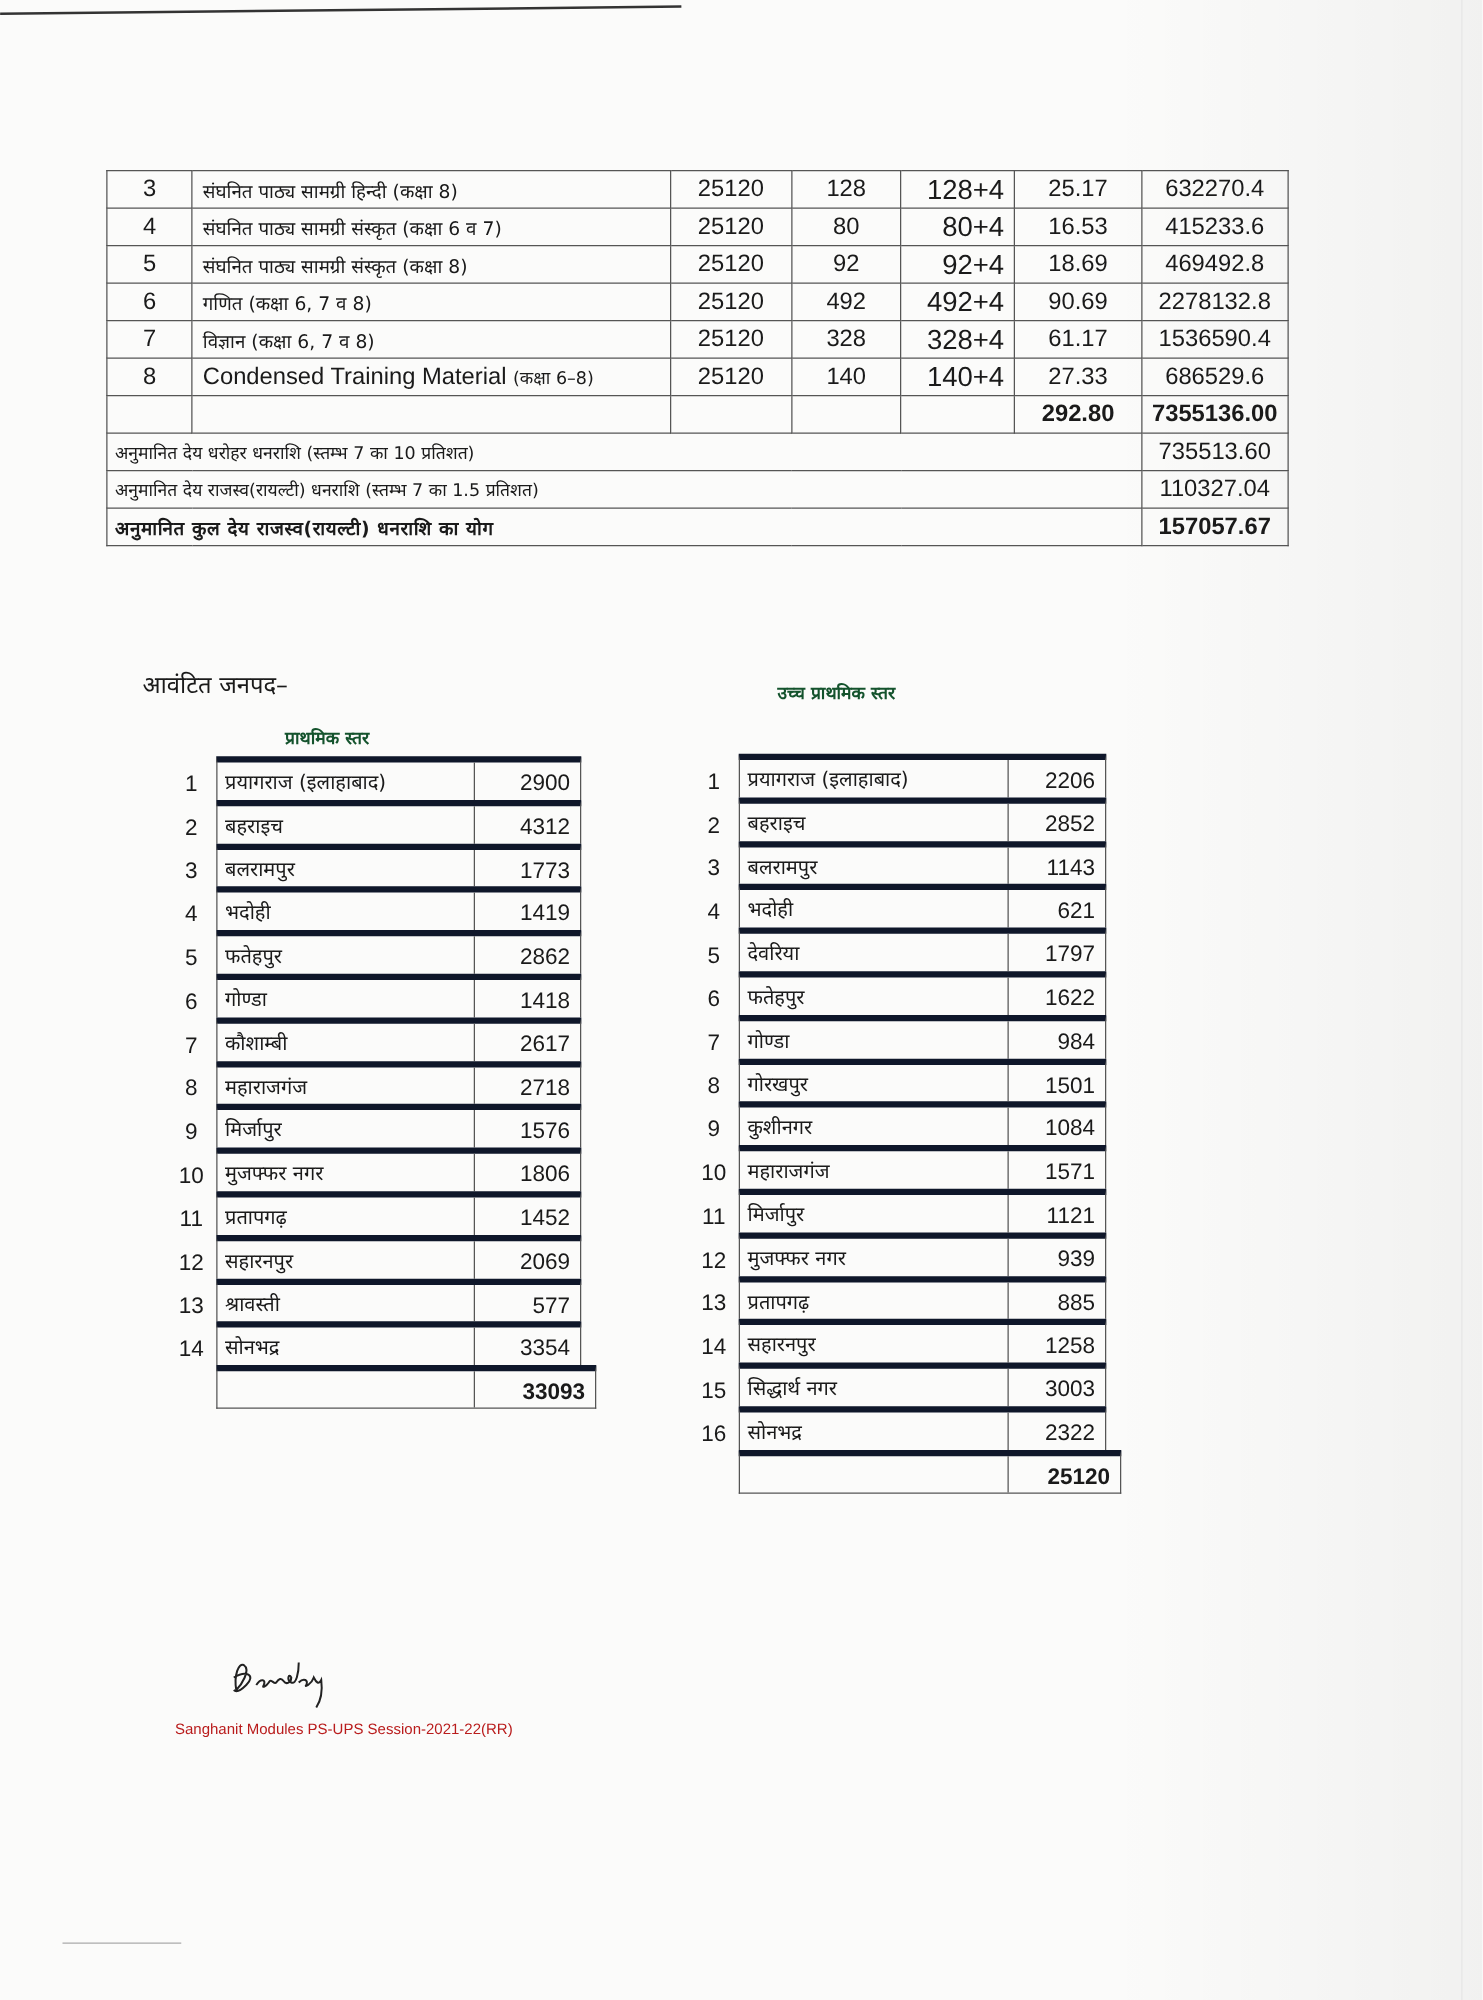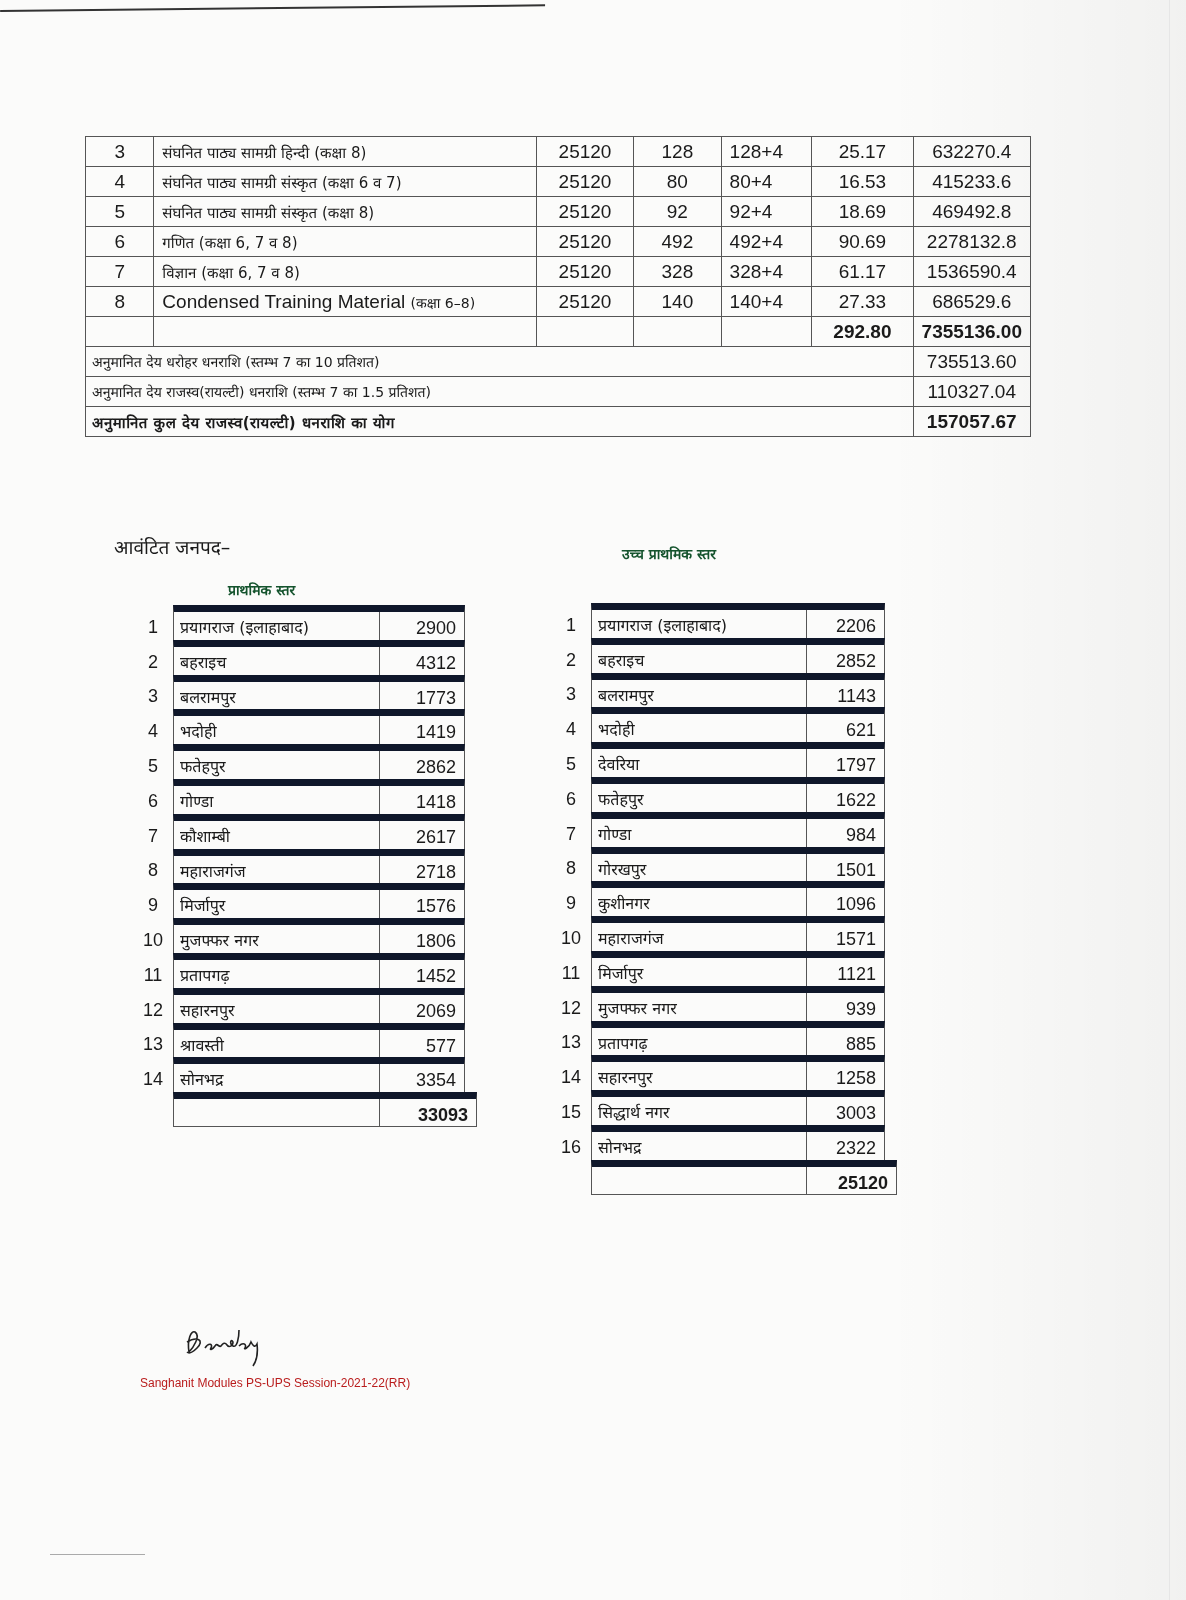--- a/index.html
+++ b/index.html
@@ -23,40 +23,40 @@
   td { border: 1px solid #555; padding: 0 8px; height: 29px; font-size: 18px; white-space: nowrap; }
 
   
   .cost-table { position: absolute; left: 85px; top: 136px; width: 946px; }
   .cost-table td.c-sn { width: 54px; text-align: center; font-size: 19px; }
   .cost-table td.c-name { width: 369px; font-family: "DejaVu Sans", sans-serif; font-size: 15px; }
   .cost-table td.c-name.en { font-family: "Liberation Sans", sans-serif; font-size: 19px; }
   .cost-table td.c-name .hi { font-family: "DejaVu Sans", sans-serif; font-size: 14px; }
   .cost-table td.c-qty { width: 82px; text-align: center; font-size: 19px; }
   .cost-table td.c-pg { width: 73px; text-align: center; font-size: 19px; }
-  .cost-table td.c-pgx { width: 75px; text-align: left; font-size: 19px; }
+  .cost-table td.c-pgx { width: 75px; text-align: right; font-size: 22px; }
   .cost-table td.c-rate { width: 86px; text-align: center; font-size: 19px; }
   .cost-table td.c-amt { width: 94px; text-align: center; font-size: 19px; }
   .cost-table tr.total td { font-weight: bold; }
   .cost-table td.sum-label { font-family: "DejaVu Sans", sans-serif; font-size: 14px; padding-left: 6px; }
   .cost-table tr.bold-sum td { font-weight: bold; }
   .cost-table tr.bold-sum td.sum-label { font-size: 15px; letter-spacing: 0.5px; }
 
   .section-heading {
     position: absolute; left: 114px; top: 514px;
     font-family: "DejaVu Sans", sans-serif; font-size: 19px; margin-top: 20px;
   }
   .sub-heading {
     position: absolute; font-family: "DejaVu Sans", sans-serif; font-size: 14px; font-weight: bold; color: #14532d;
   }
 
   .district-wrap { position: absolute; }
   .district-wrap .row { display: flex; align-items: flex-end; height: 34.8px; }
   .district-wrap .sn { width: 40px; text-align: center; font-size: 18px; padding-bottom: 2px; }
-  .district-wrap .cells { display: flex; border-left: 1px solid #555; border-right: 1px solid #555; border-top: 7px solid #0f172a; height: 100%; box-sizing: border-box; }
+  .district-wrap .cells { display: flex; border-left: 1px solid #555; border-right: 1px solid #555; border-top: 5px solid #0f172a; height: 100%; box-sizing: border-box; }
   .district-wrap .name { font-family: "DejaVu Sans", sans-serif; font-size: 16px; padding: 4px 6px 0; box-sizing: border-box; border-right: 1px solid #555; }
   .district-wrap .val { text-align: right; font-size: 18px; padding: 6px 8px 0; box-sizing: border-box; }
   .district-wrap .row.last .cells { border-bottom: 1px solid #555; gap: 12px; }
   .district-wrap .row.total .val { font-weight: bold; }
 
   .primary { left: 133px; top: 605px; }
   .primary .name { width: 206px; }
   .primary .val { width: 84px; }
 
   .upper { left: 551px; top: 603px; }
@@ -320,21 +320,21 @@
       <div class="sn">8</div>
       <div class="cells">
         <div class="name">गोरखपुर</div>
         <div class="val">1501</div>
       </div>
     </div>
     <div class="row">
       <div class="sn">9</div>
       <div class="cells">
         <div class="name">कुशीनगर</div>
-        <div class="val">1096</div>
+        <div class="val">1084</div>
       </div>
     </div>
     <div class="row">
       <div class="sn">10</div>
       <div class="cells">
         <div class="name">महाराजगंज</div>
         <div class="val">1571</div>
       </div>
     </div>
     <div class="row">

